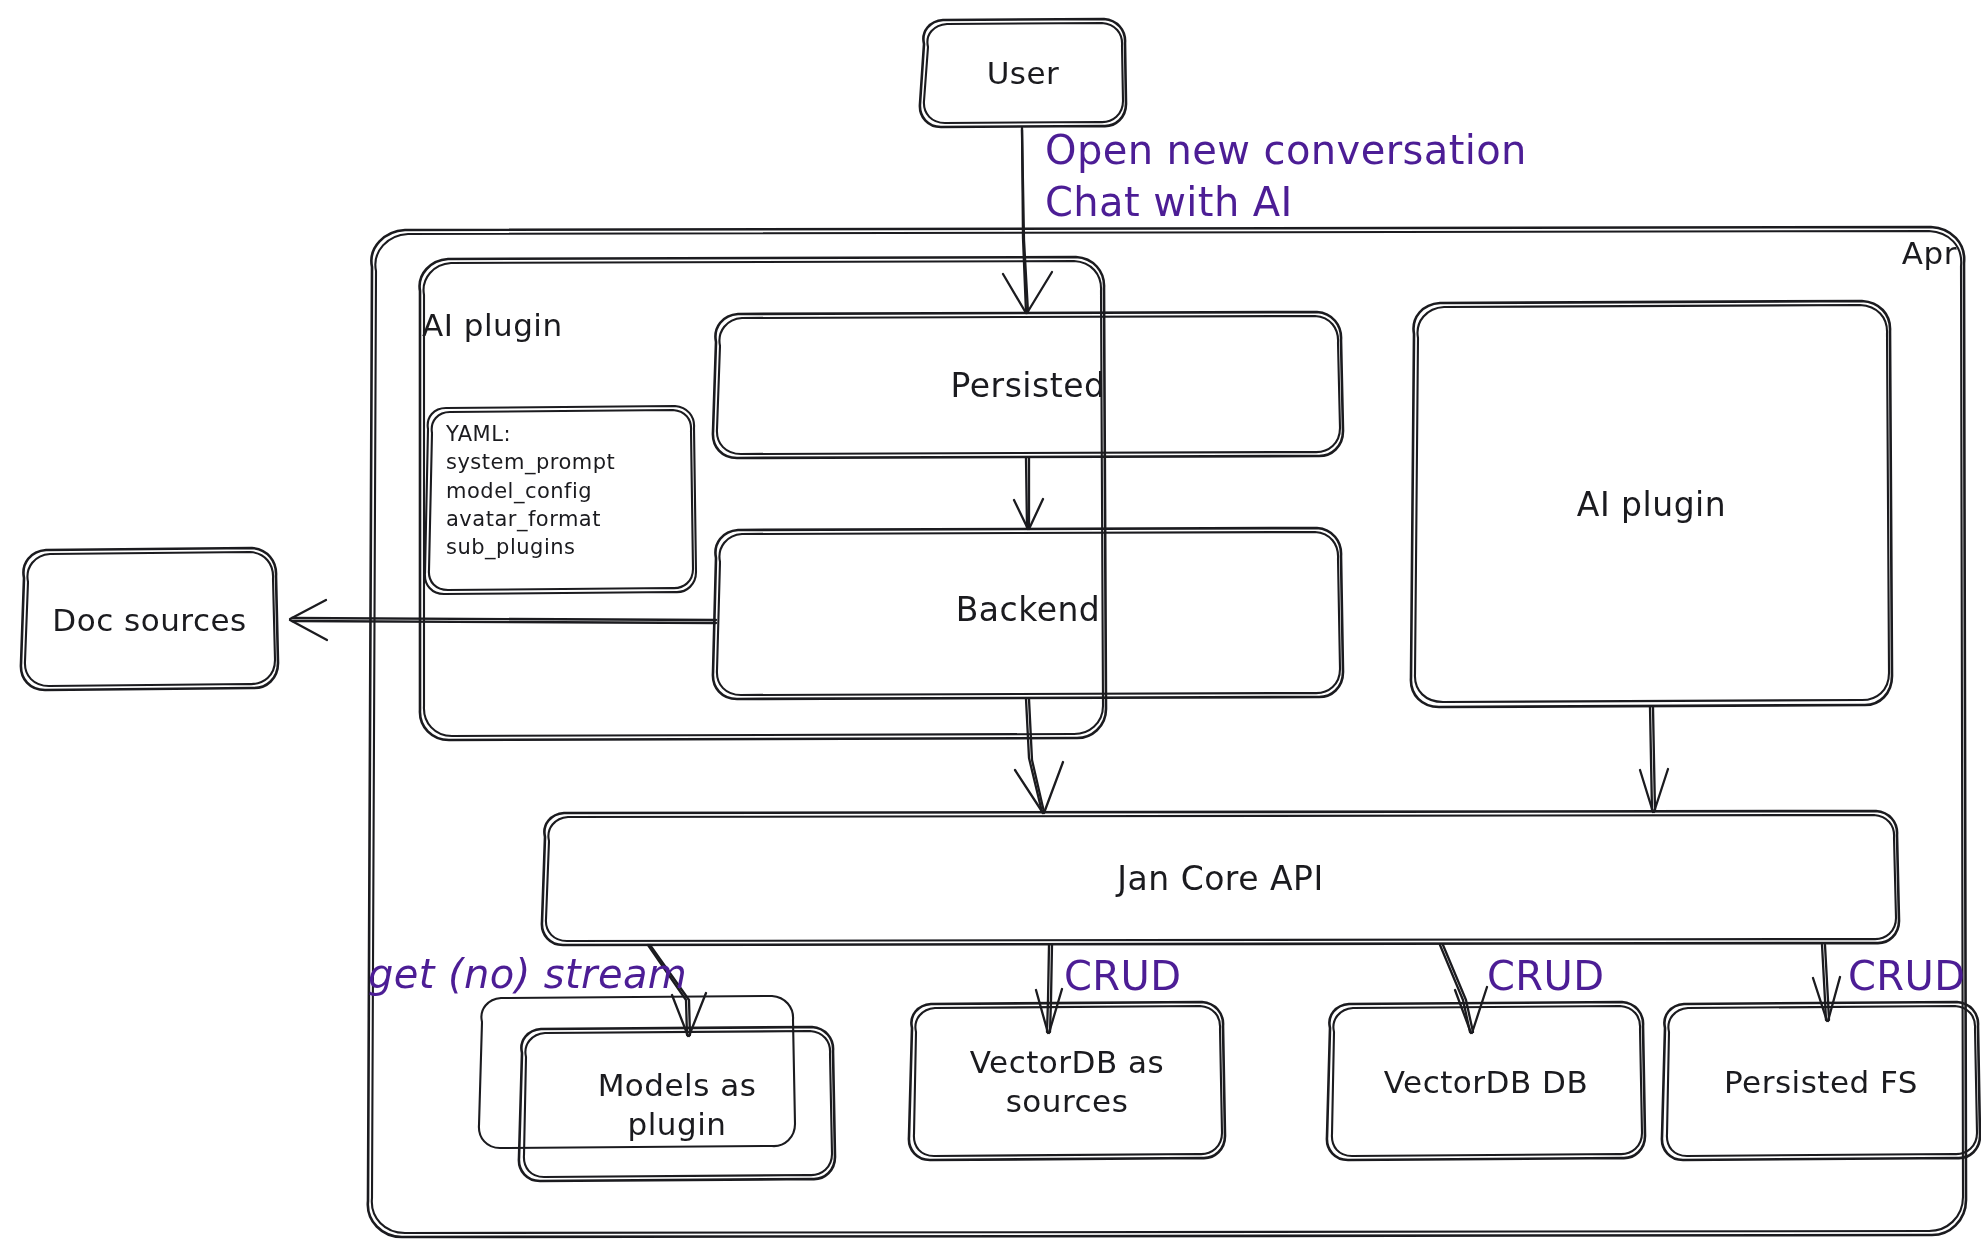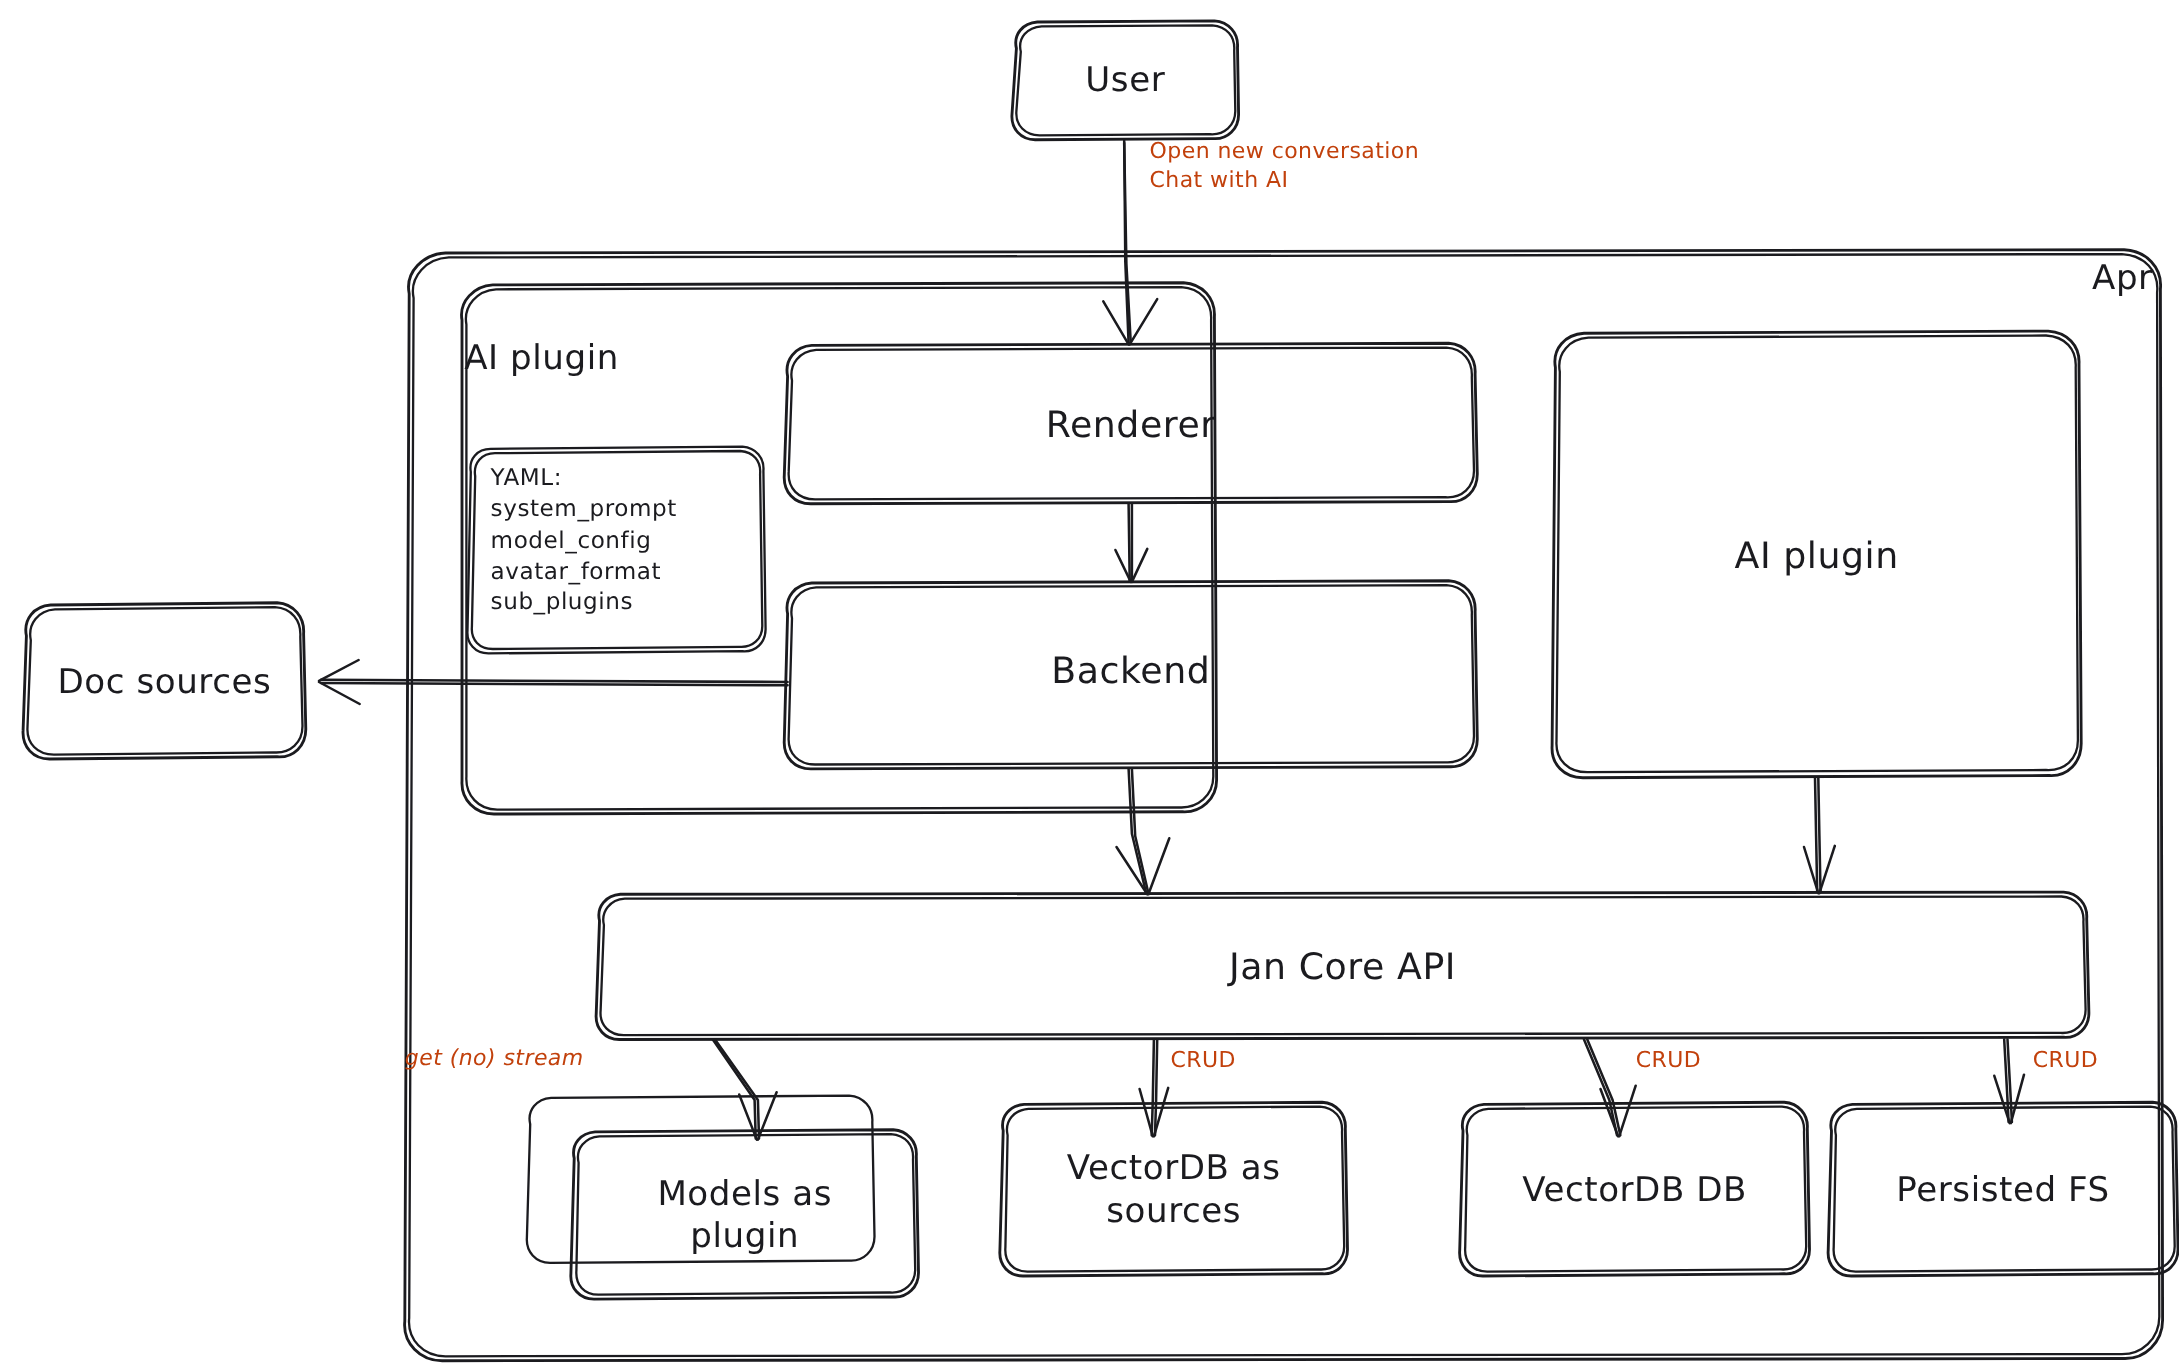--- a/index.html
+++ b/index.html
@@ -10,21 +10,21 @@
   .node-label{
     position:absolute;display:flex;align-items:center;justify-content:center;
     text-align:center;color:#1b1b1f;pointer-events:none;
     font-family:"DejaVu Sans","Liberation Sans",sans-serif;
     letter-spacing:.5px;line-height:1.25;white-space:pre-line;
   }
   .t-lg{font-size:33px;}
   .t-md{font-size:31px;}
   .t-sm{font-size:21px;text-align:left;justify-content:flex-start;align-items:flex-start;line-height:1.35;}
   .edge-label{
-    position:absolute;font-size:20px;color:#c2410c;white-space:pre-line;
+    position:absolute;font-size:40px;color:#4c1d95;white-space:pre-line;
     line-height:1.3;letter-spacing:.4px;pointer-events:none;
   }
   .container-label{position:absolute;font-size:31px;color:#1b1b1f;letter-spacing:.5px;}
 </style>
 </head>
 <body>
 
 <div id="stage">
 
   <svg class="diagram" viewBox="0 0 1981 1246">
@@ -192,21 +192,21 @@
       <path class="ln" d="M1840 977 L1828 1021"></path>
     </g>
   </svg>
 
   <div class="container-label" style="right:24px;top:235px;">Apr</div>
 
   <div class="container-label" style="left:422px;top:307px;">AI plugin</div>
 
   <div class="node-label t-md" style="left:920px;top:20px;width:206px;height:107px;">User</div>
 
-  <div class="node-label t-lg" style="left:713px;top:314px;width:630px;height:144px;">Renderer</div>
+  <div class="node-label t-lg" style="left:713px;top:314px;width:630px;height:144px;">Persisted</div>
 
   <div class="node-label t-lg" style="left:713px;top:530px;width:630px;height:160px;">Backend</div>
 
   <div class="node-label t-sm" style="left:446px;top:420px;width:250px;height:175px;">YAML:
 system_prompt
 model_config
 avatar_format
 sub_plugins</div>
 
   <div class="node-label t-md" style="left:21px;top:550px;width:257px;height:140px;">Doc sources</div>

